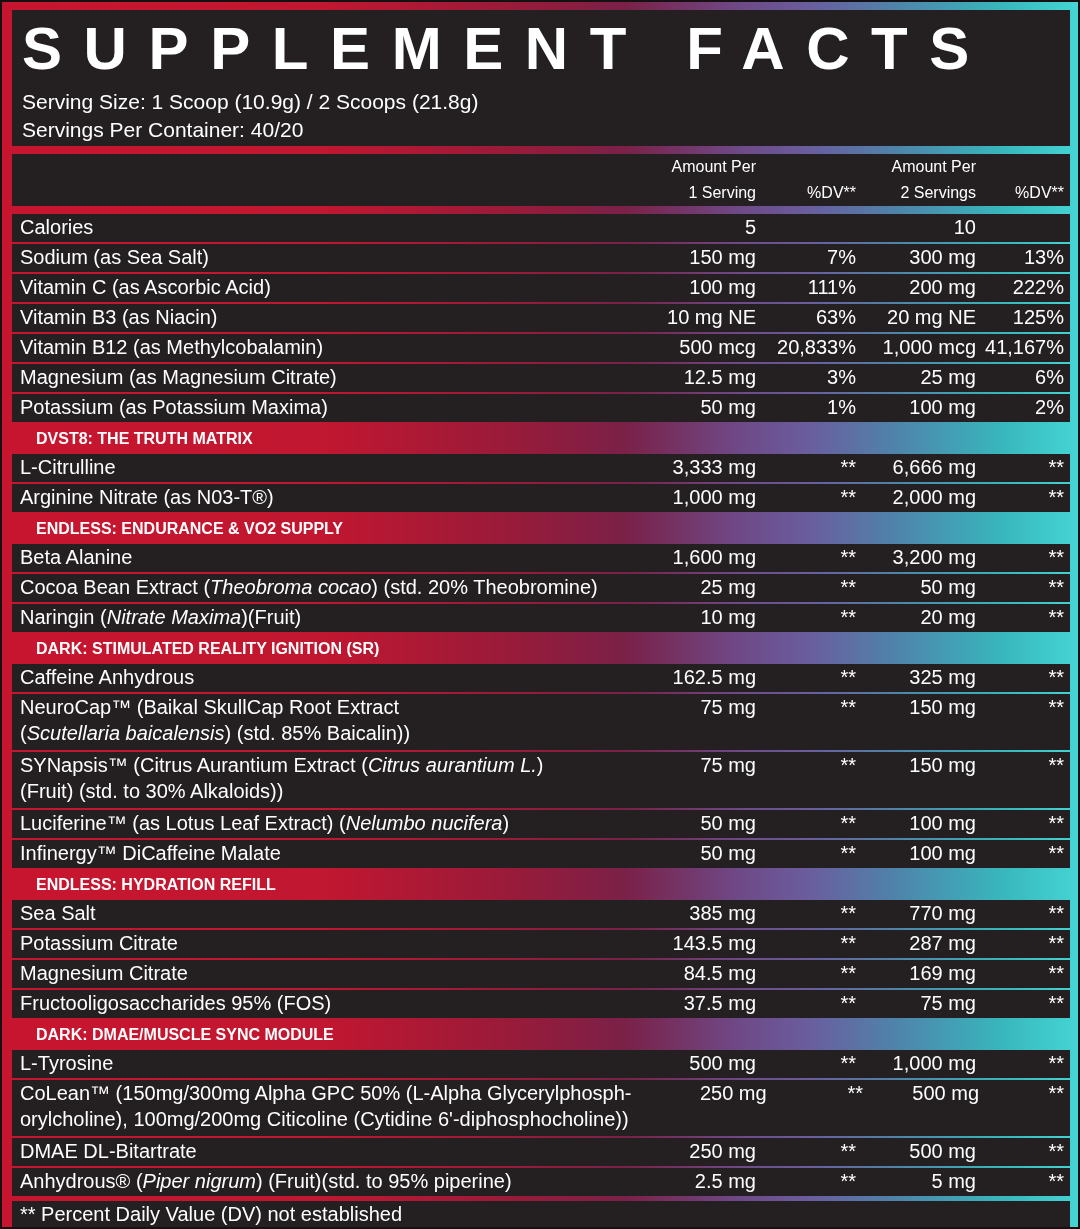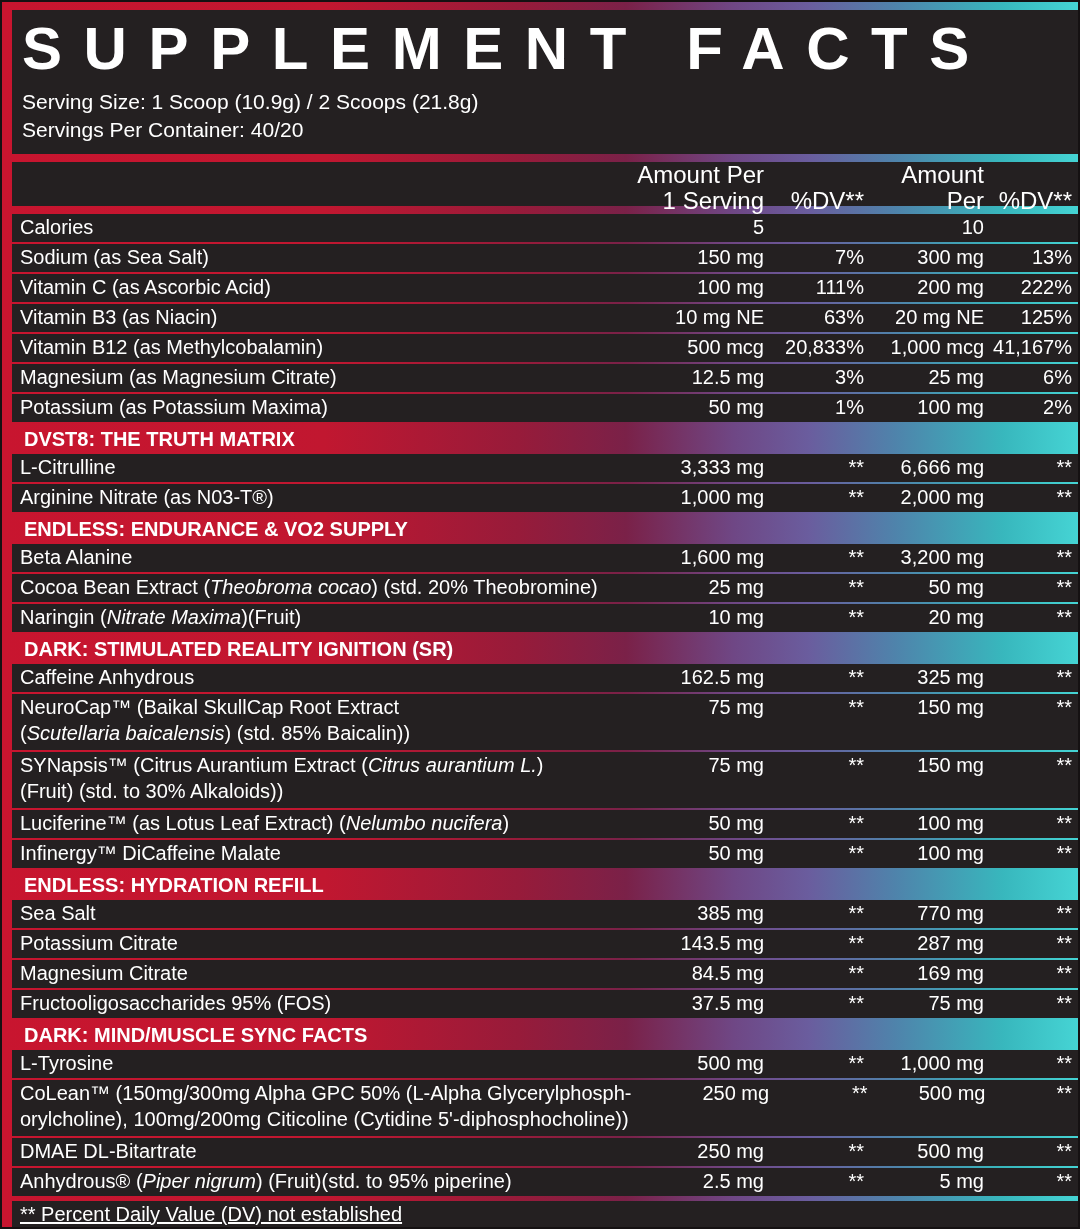--- a/index.html
+++ b/index.html
@@ -1,65 +1,65 @@
 <!DOCTYPE html>
 <html><head>
 <meta charset="utf-8">
 <style>
   html,body { margin:0; padding:0; background:#000; }
   .label {
     position:relative;
     width:1080px; height:1229px;
     box-sizing:border-box;
     border:2px solid #151112;
-    padding:8px 0 0 10px;
+    padding:8px 8px 0 10px;
     background:linear-gradient(90deg,
       #c8152f 0%, #c11730 30%, #971b3a 48%, #7a2148 58%,
       #6f4785 68%, #6a5d9e 75%, #4f83ab 83%, #38b7bd 93%, #45d4d4 100%);
     font-family:"Liberation Sans", sans-serif;
     color:#ffffff;
     overflow:hidden;
   }
   .stack { display:flex; flex-direction:column; }
   .block { background:#242021; }
 
   
   .title-block { height:142px; padding:8px 10px 0 10px; margin-bottom:8px; }
   .title {
     font-size:60px; font-weight:bold; line-height:62px;
     letter-spacing:0.36em; white-space:nowrap; margin:0 0 8px 0;
   }
   .serving-line { font-size:21px; line-height:28px; }
 
   
-  .colhead { height:44px; margin-bottom:8px; display:flex; align-items:flex-start;
-             font-size:24px; line-height:26px; }
+  .colhead { height:52px; margin-bottom:8px; display:flex; align-items:flex-start;
+             font-size:16px; line-height:26px; }
   .colhead .line2 { display:block; }
 
   
   .name { flex:1; padding-left:8px; text-align:left; white-space:nowrap; }
   .v1 { width:140px; text-align:right; }
   .v2 { width:100px; text-align:right; }
   .v3 { width:120px; text-align:right; }
   .v4 { width:88px;  text-align:right; padding-right:6px; }
 
   
   .row { background:#242021; display:flex; align-items:flex-start;
          height:28px; margin-bottom:2px; font-size:20px; line-height:26px; }
   .row.two { height:56px; }
   .row i { font-style:italic; }
 
   
-  .sec { height:26px; margin:2px 4px; padding-left:8px;
-         font-size:20px; font-weight:bold; line-height:26px;
+  .sec { height:26px; margin:2px 16px; padding-left:8px;
+         font-size:16px; font-weight:bold; line-height:26px;
          background:transparent; }
 
   
   .footer { height:26px; margin-top:3px; padding-left:8px;
-            font-size:20px; line-height:26px;text-decoration:underline; }
+            font-size:20px; line-height:26px; }
 </style>
 </head>
 <body>
 
 <div class="label stack">
 
   <div class="block title-block">
     <div class="title">SUPPLEMENT FACTS</div>
     <div class="serving-line">Serving Size: 1 Scoop (10.9g) / 2 Scoops (21.8g)</div>
     <div class="serving-line">Servings Per Container: 40/20</div>
@@ -230,30 +230,30 @@
         <div class="v3">169 mg</div>
         <div class="v4">**</div>
       </div>
       <div class="row">
         <div class="name"><span>Fructooligosaccharides 95% (FOS)</span></div>
         <div class="v1">37.5 mg</div>
         <div class="v2">**</div>
         <div class="v3">75 mg</div>
         <div class="v4">**</div>
       </div>
-      <div class="sec">DARK: MIND/MUSCLE SYNC FACTS</div>
+      <div class="sec">DARK: DMAE/MUSCLE SYNC MODULE</div>
       <div class="row">
         <div class="name"><span>L-Tyrosine</span></div>
         <div class="v1">500 mg</div>
         <div class="v2">**</div>
         <div class="v3">1,000 mg</div>
         <div class="v4">**</div>
       </div>
       <div class="row two">
-        <div class="name"><span>CoLean™ (150mg/300mg Alpha GPC 50% (L-Alpha Glycerylphosph-</span><br><span>orylcholine), 100mg/200mg Citicoline (Cytidine 5'-diphosphocholine))</span></div>
+        <div class="name"><span>CoLean™ (150mg/300mg Alpha GPC 50% (L-Alpha Glycerylphosph-</span><br><span>orylcholine), 100mg/200mg Citicoline (Cytidine 6'-diphosphocholine))</span></div>
         <div class="v1">250 mg</div>
         <div class="v2">**</div>
         <div class="v3">500 mg</div>
         <div class="v4">**</div>
       </div>
       <div class="row">
         <div class="name"><span>DMAE DL-Bitartrate</span></div>
         <div class="v1">250 mg</div>
         <div class="v2">**</div>
         <div class="v3">500 mg</div>

